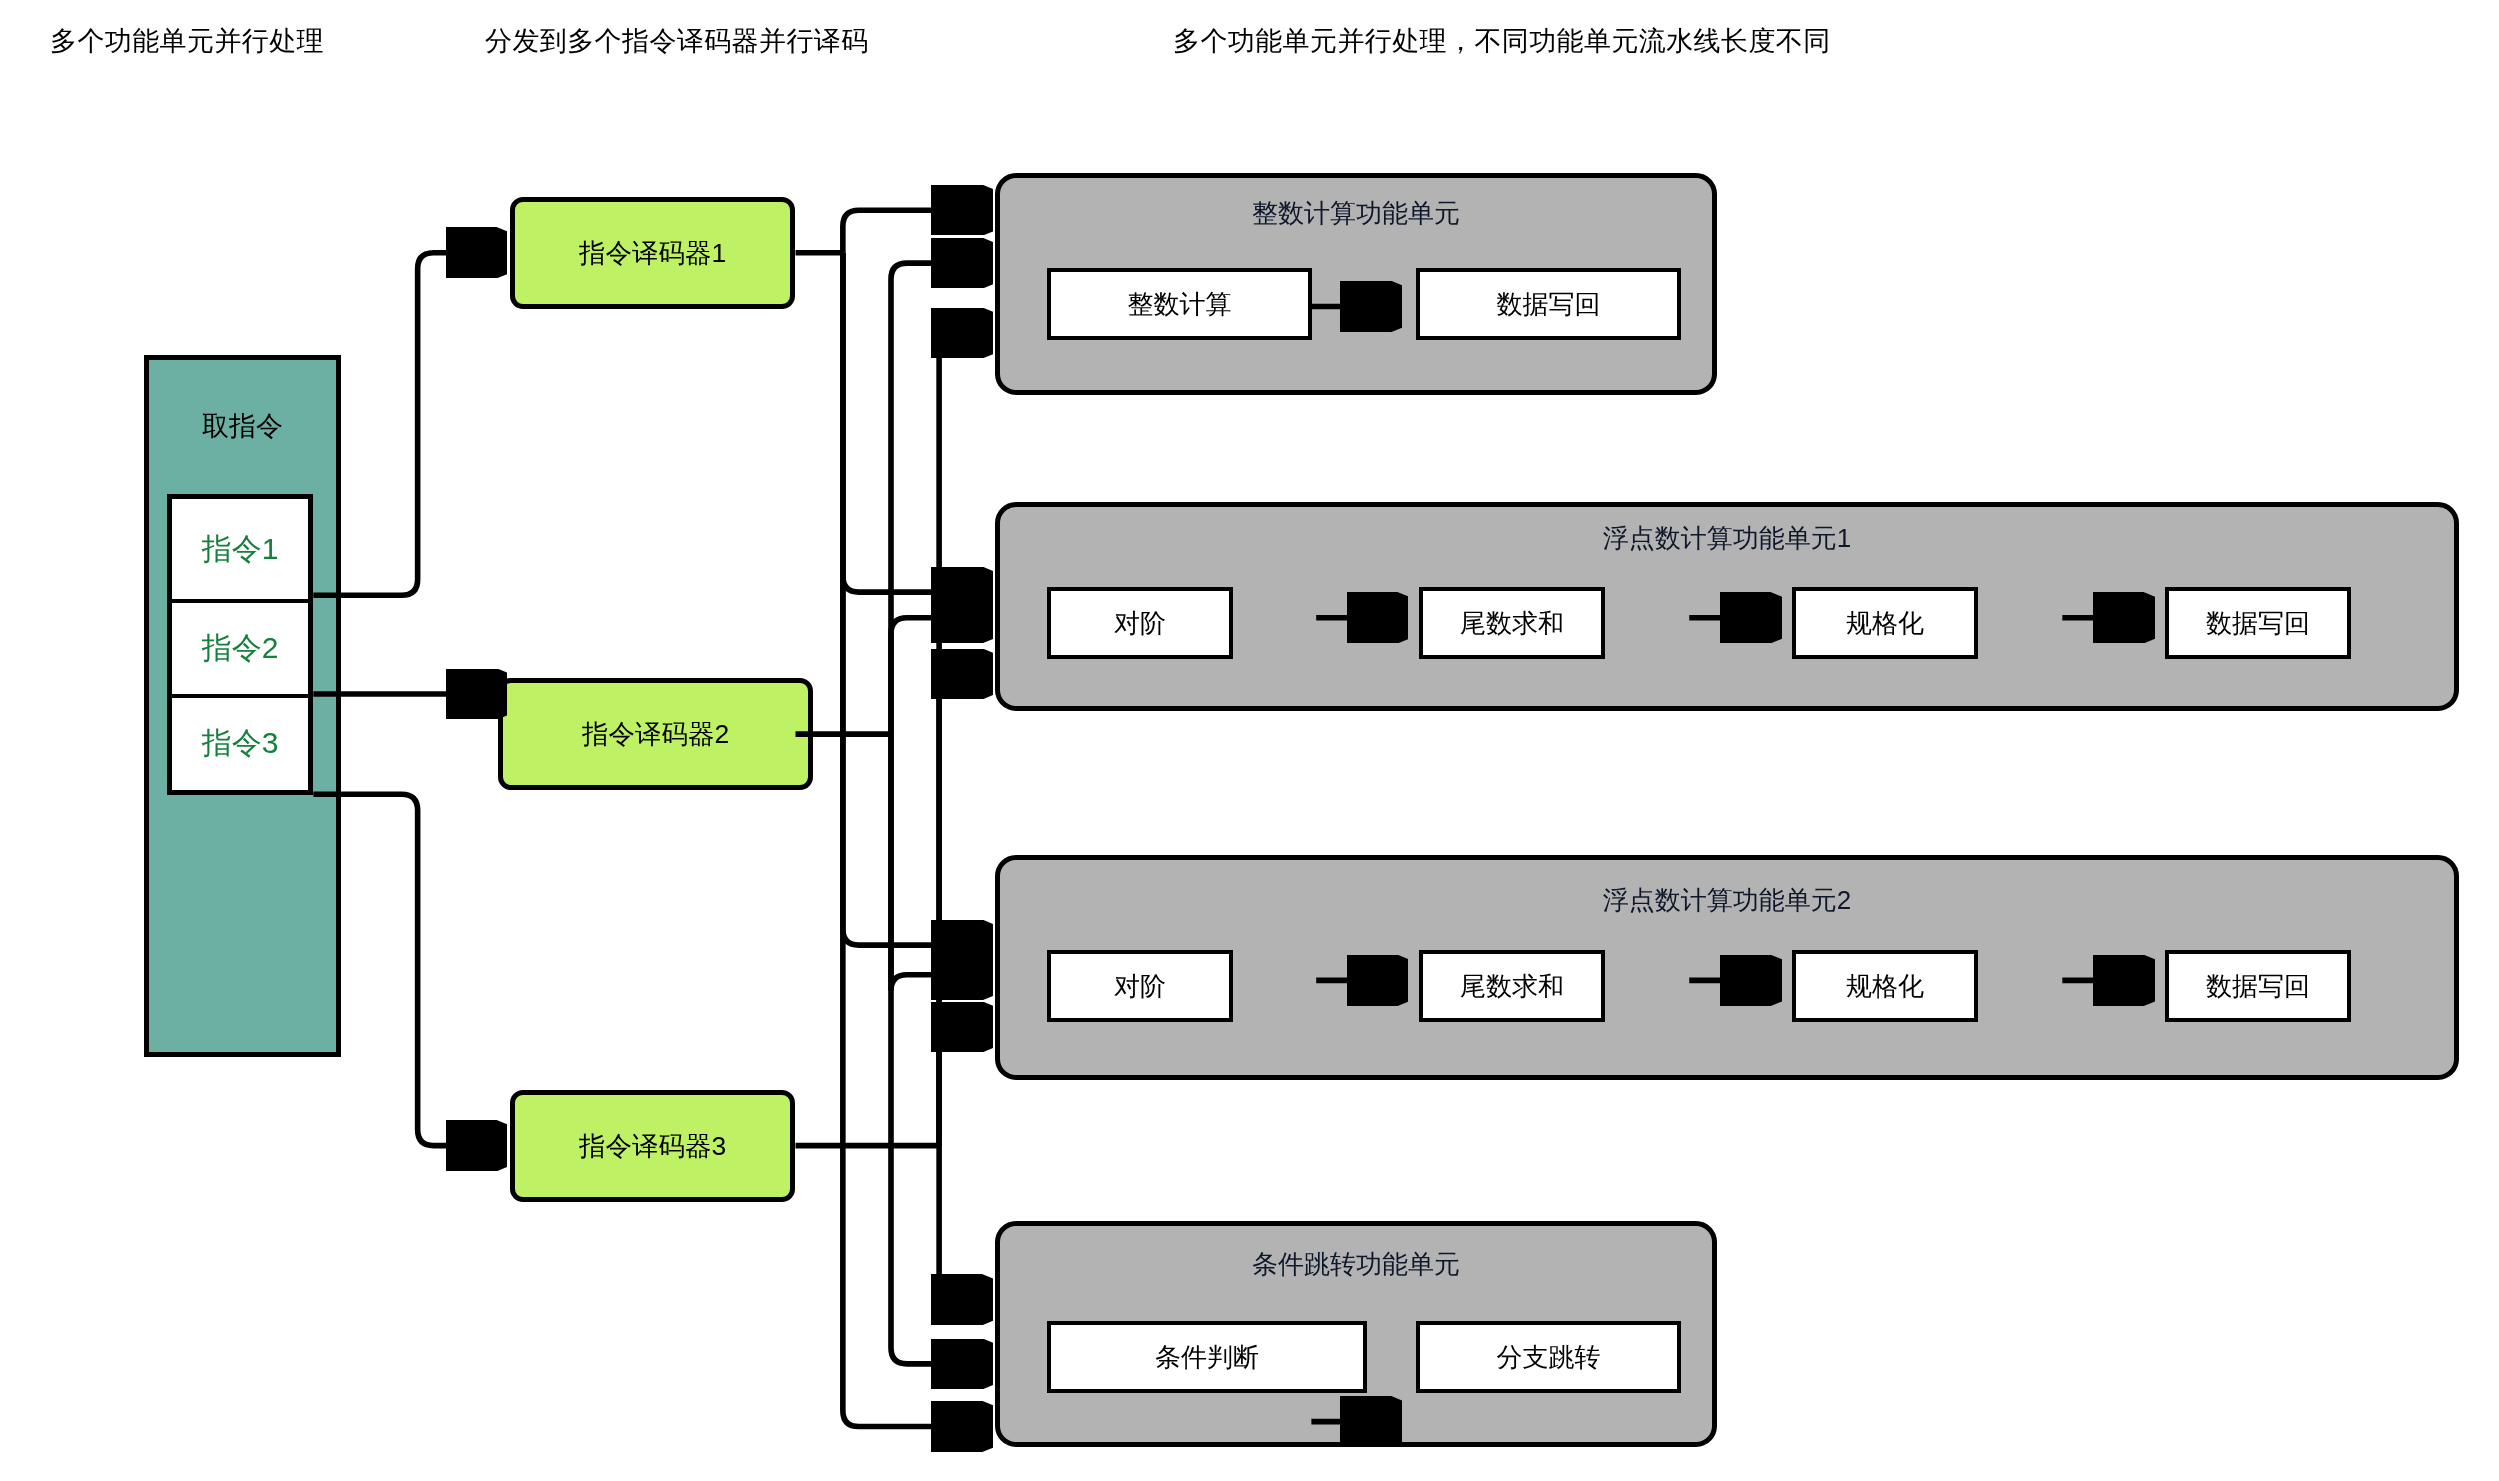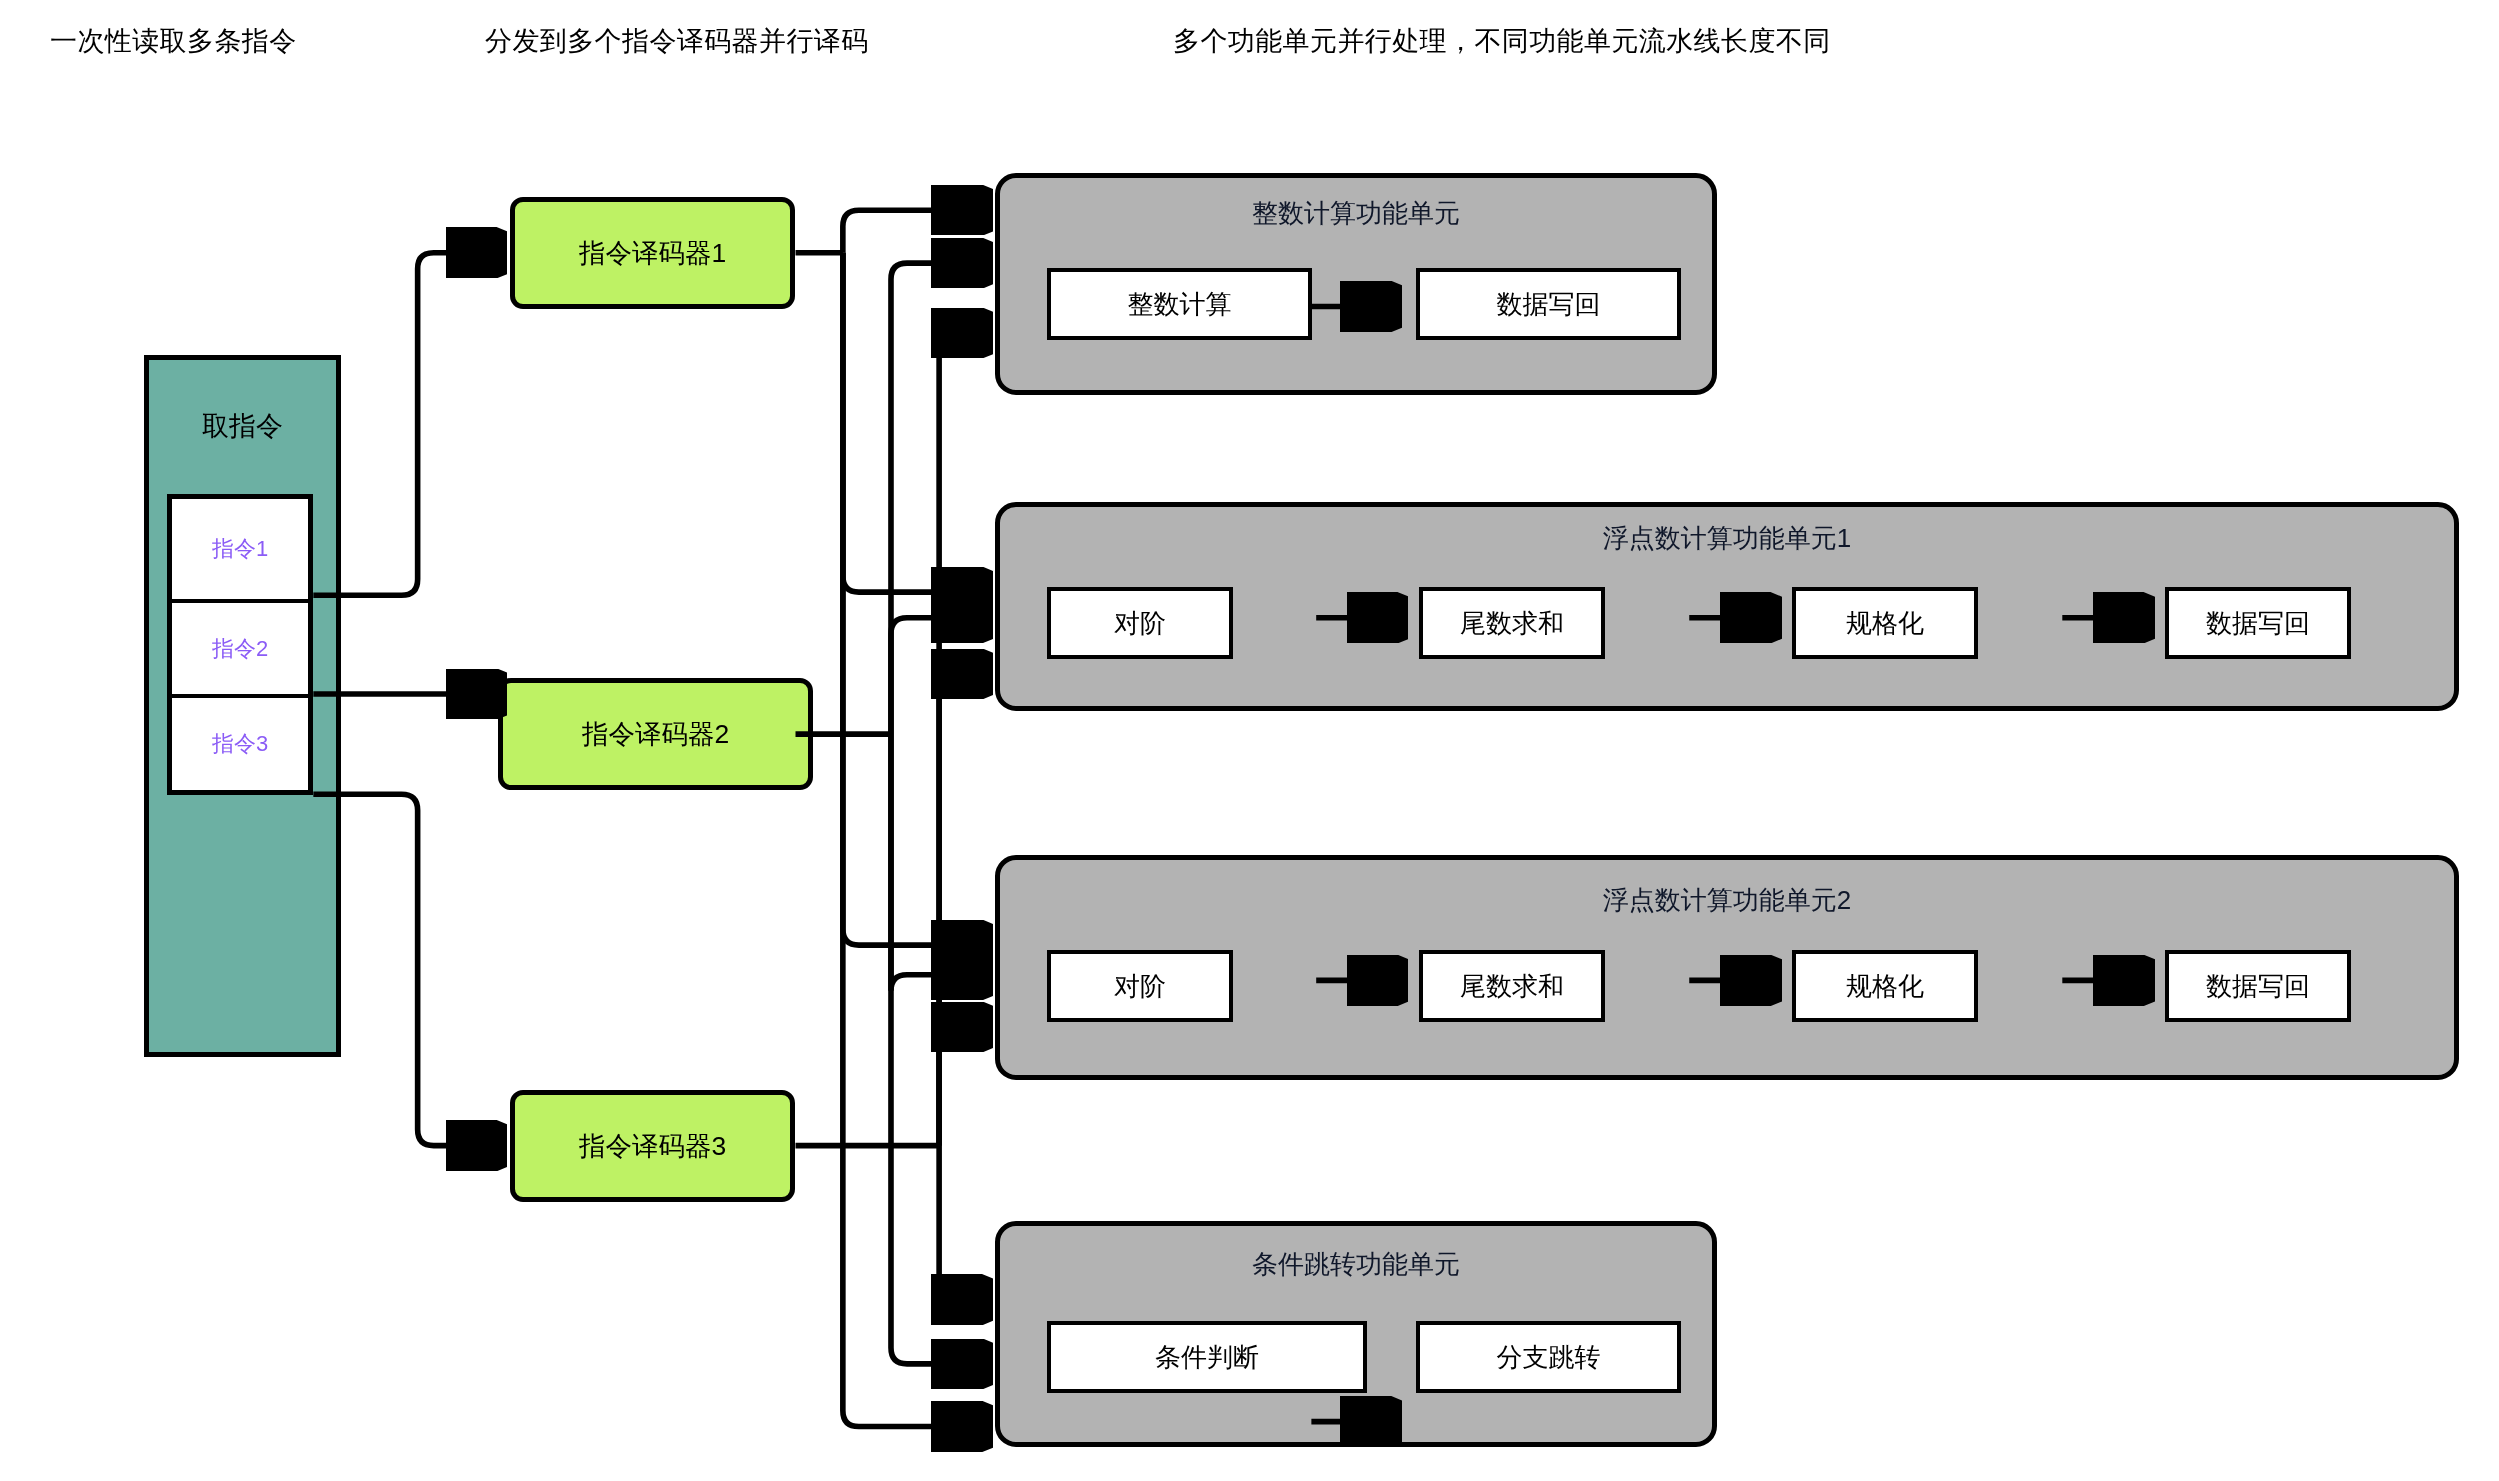--- a/index.html
+++ b/index.html
@@ -7,21 +7,21 @@
   #stage{position:relative;width:2500px;height:1481px;background:#ffffff;overflow:hidden;}
 
   .hdr{position:absolute;font-size:27px;color:#000;white-space:nowrap;letter-spacing:0.4px;}
 
   
   .fetch-box{position:absolute;background:#6CB0A3;border:5.6px solid #000;box-sizing:border-box;}
   .fetch-title{position:absolute;width:100%;text-align:center;font-size:27px;color:#000;}
   .instr-stack{position:absolute;border:5.6px solid #000;box-sizing:border-box;background:#fff;}
   .instr-cell{position:relative;background:#fff;box-sizing:border-box;
               display:flex;align-items:center;justify-content:center;
-              font-size:22px;color:#8b5cf6;}
+              font-size:30px;color:#15803d;}
   .instr-cell + .instr-cell{border-top:4.8px solid #000;}
 
   
   .decoder{position:absolute;background:#bef264;border:5.6px solid #000;border-radius:13px;
            box-sizing:border-box;display:flex;align-items:center;justify-content:center;
            font-size:26.5px;color:#000;}
 
   
   .unit{position:absolute;background:#B3B3B3;border:5.6px solid #000;border-radius:21px;
         box-sizing:border-box;}
@@ -30,21 +30,21 @@
              display:flex;align-items:center;justify-content:center;font-size:26px;color:#000;}
 
   svg.wires{position:absolute;left:0;top:0;width:2500px;height:1481px;overflow:visible;pointer-events:none;}
   svg.wires path,svg.wires line{fill:none;stroke:#000;stroke-width:7;}
 </style>
 </head>
 <body>
 
 <div id="stage">
 
-  <div class="hdr" style="left:50px;top:22.5px;">一次性读取多条指令</div>
+  <div class="hdr" style="left:50px;top:22.5px;">多个功能单元并行处理</div>
   <div class="hdr" style="left:485px;top:22.5px;">分发到多个指令译码器并行译码</div>
   <div class="hdr" style="left:1173px;top:22.5px;">多个功能单元并行处理，不同功能单元流水线长度不同</div>
 
   <div class="fetch-box" style="left:144px;top:355px;width:197px;height:702px;">
     <div class="fetch-title" style="left:0;top:48px;">取指令</div>
   </div>
 
   <div class="instr-stack" style="left:167px;top:494px;width:146px;height:301px;">
     <div class="instr-cell" style="height:100px;">指令1</div>
     <div class="instr-cell" style="height:95px;">指令2</div>

